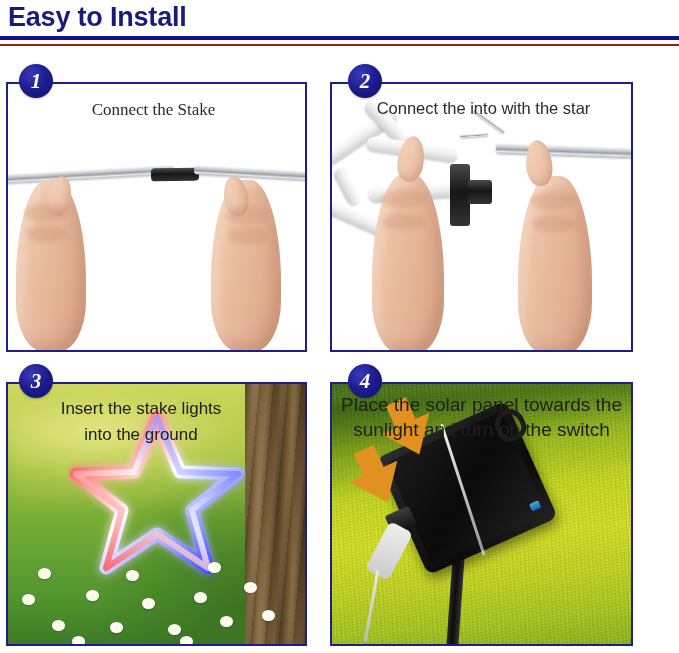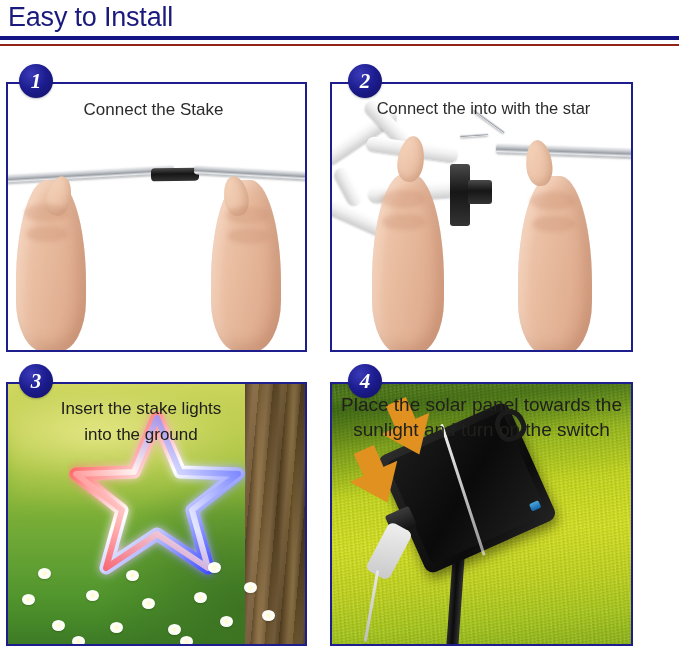--- a/index.html
+++ b/index.html
@@ -15,21 +15,21 @@
     font-family: "Liberation Sans", sans-serif;
     -webkit-font-smoothing: antialiased;
   }
 
   
   #header-title {
     position: absolute;
     left: 8px;
     top: 1px;
     font-size: 27px;
-    font-weight: normal;
+    font-weight: bold;
     letter-spacing: -0.2px;
     color: #1a1a7d;
     line-height: 32px;
     white-space: nowrap;
   }
   #rule-blue {
     position: absolute;
     left: 0;
     top: 36px;
     width: 679px;
@@ -83,21 +83,21 @@
   
   .caption-light {
     position: absolute;
     color: #2b2b2b;
     font-size: 17px;
     line-height: 24px;
     text-align: center;
     z-index: 20;
     white-space: pre-line;
   }
-  #caption-1 { left: 0; top: 98px;  width: 307px; }
+  #caption-1 { left: 0; top: 98px;  width: 307px; font-family: Liberation Serif, serif; }
   #caption-2 { left: 334px; top: 96px; width: 299px; font-size: 16.5px; }
   .caption-over {
     position: absolute;
     color: #20201c;
     font-size: 17px;
     line-height: 26px;
     text-align: center;
     z-index: 20;
     white-space: pre-line;
   }

